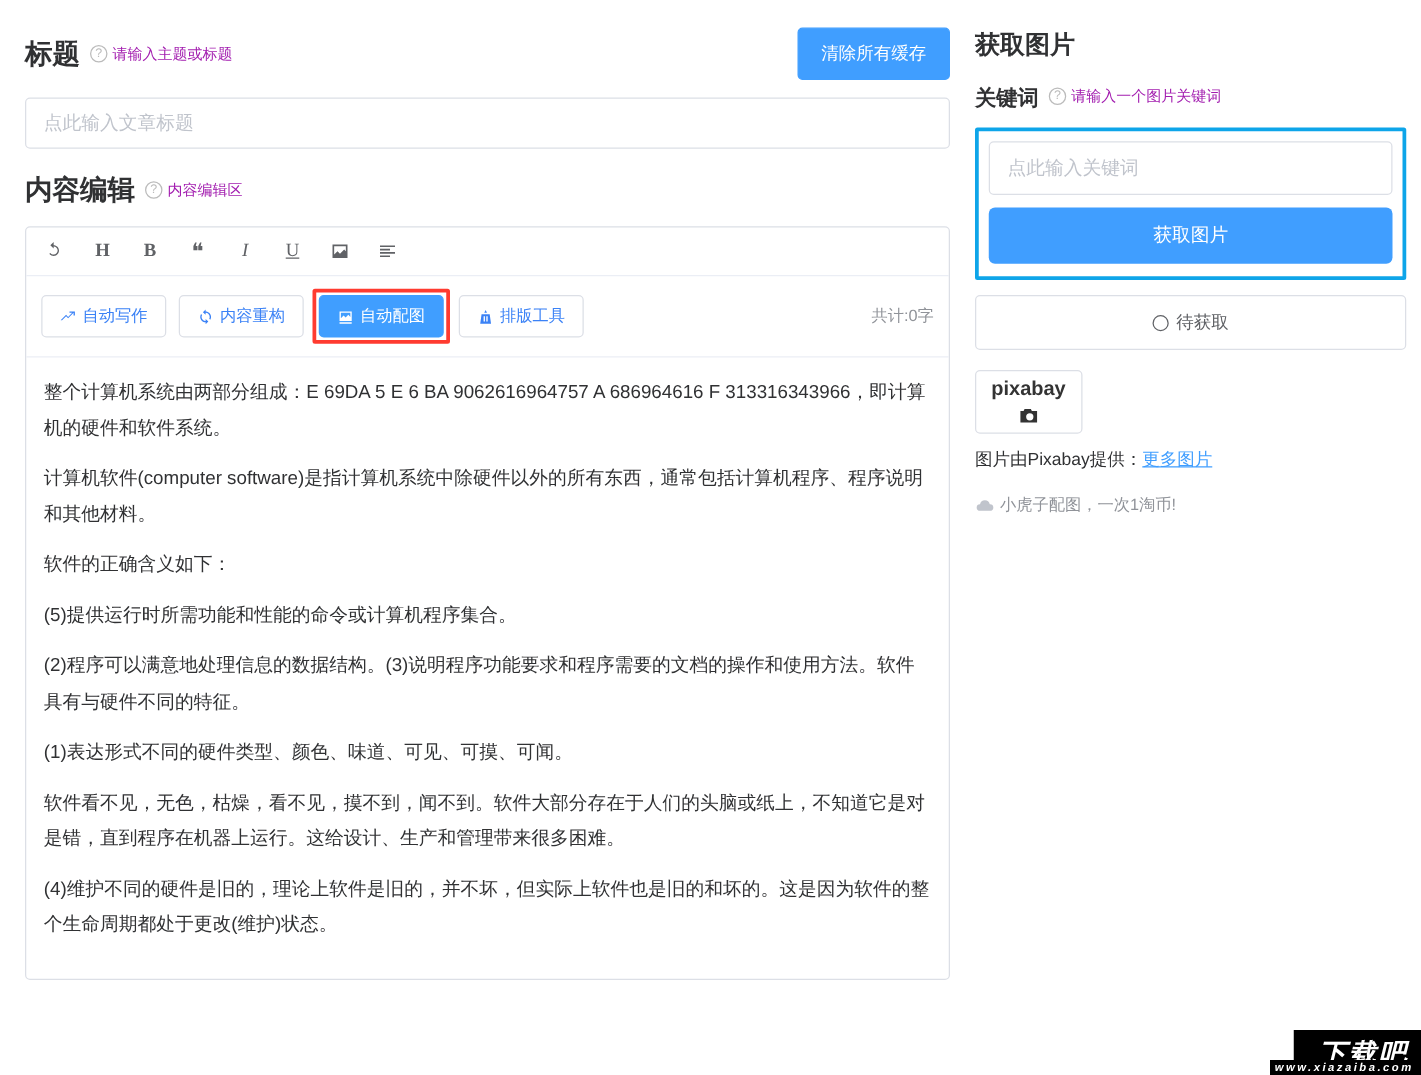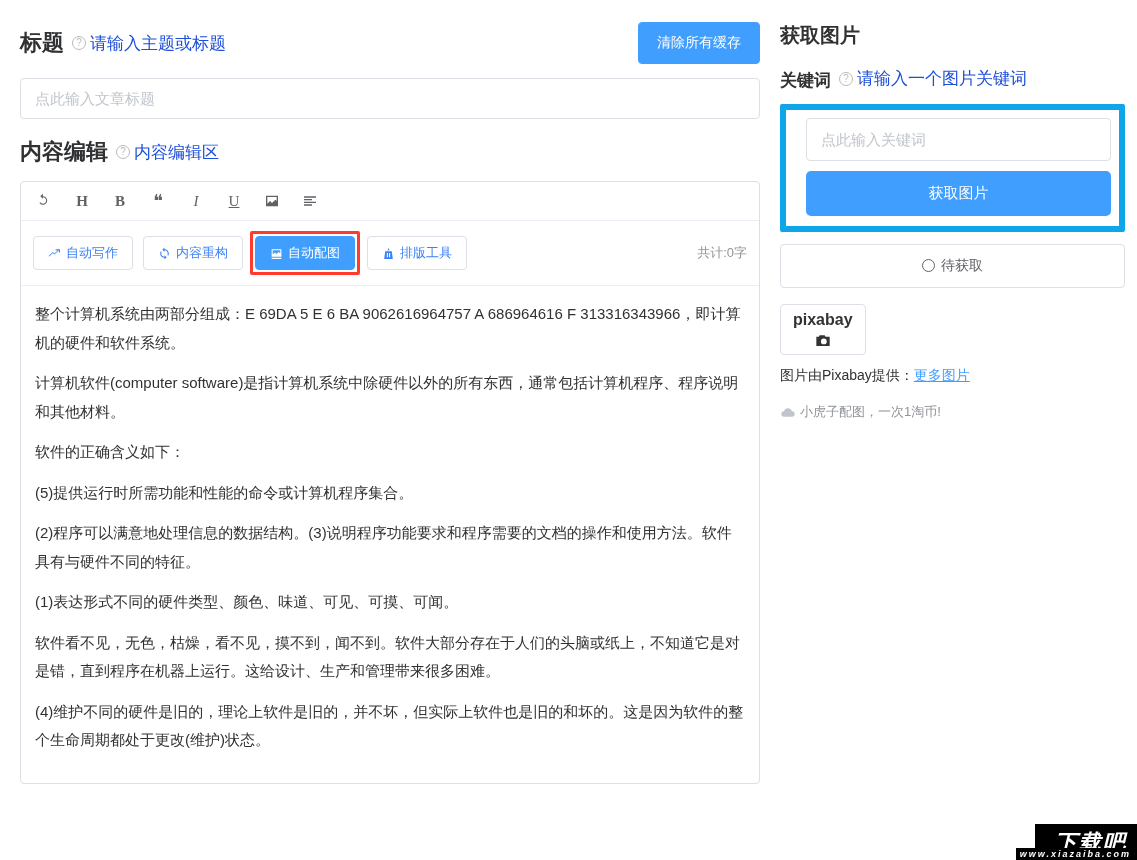--- a/index.html
+++ b/index.html
@@ -4,21 +4,21 @@
 <style>
 * { box-sizing: border-box; margin: 0; padding: 0; }
 body { font-family: -apple-system, BlinkMacSystemFont, "Segoe UI", "PingFang SC", "Microsoft YaHei", sans-serif; background: #fff; color: #333; font-size: 14px; }
 .container { display: flex; width: 1137px; height: 860px; }
 .main { flex: 1; padding: 22px 20px 0 20px; min-width: 0; }
 .sidebar { width: 357px; padding: 22px 12px 0 0; }
 
 .section-header { display: flex; align-items: center; justify-content: space-between; margin-bottom: 14px; }
 .section-title-wrap { display: flex; align-items: baseline; gap: 8px; }
 .section-title { font-size: 22px; font-weight: 600; color: #303133; }
-.section-hint { font-size: 17px; color: #1d4ed8; display: inline-flex; align-items: center; gap: 4px; }
+.section-hint { font-size: 12px; color: #a21caf; display: inline-flex; align-items: center; gap: 4px; }
 .hint-icon { display: inline-block; width: 14px; height: 14px; border: 1px solid #bbb; border-radius: 50%; position: relative; }
 .hint-icon::after { content: "?"; position: absolute; left: 50%; top: 50%; transform: translate(-50%, -52%); font-size: 10px; color: #bbb; }
 
 .btn { display: inline-flex; align-items: center; justify-content: center; padding: 8px 18px; border-radius: 4px; font-size: 14px; cursor: pointer; border: 1px solid #dcdfe6; background: #fff; color: #606266; gap: 5px; white-space: nowrap; }
 .btn-primary { background: #409eff; border-color: #409eff; color: #fff; }
 .btn-lg { padding: 11px 18px; font-size: 14px; }
 
 .text-input { width: 100%; padding: 11px 14px; border: 1px solid #dcdfe6; border-radius: 4px; font-size: 15px; color: #333; outline: none; }
 .text-input::placeholder { color: #c0c4cc; }
 
@@ -38,21 +38,21 @@
 .action-spacer { flex: 1; }
 .count-text { font-size: 13px; color: #909399; }
 
 .highlight-box { border: 3px solid #ff3b30; border-radius: 2px; padding: 2px; margin: 0 -3px; }
 
 .content-body { padding: 14px 14px 16px 14px; font-size: 15px; color: #303133; line-height: 1.9; }
 .content-body p { margin-bottom: 12px; }
 .sb-title { font-size: 20px; font-weight: 600; color: #303133; margin-bottom: 18px; }
 .sb-subtitle-wrap { display: flex; align-items: baseline; gap: 8px; margin-bottom: 12px; }
 .sb-subtitle { font-size: 17px; font-weight: 600; color: #303133; }
-.sb-block { border: 6px solid #0ea5e9; border-radius: 2px; padding: 8px 8px 10px 20px; margin-bottom: 12px; }
+.sb-block { border: 3px solid #0ea5e9; border-radius: 2px; padding: 8px 8px 10px 8px; margin-bottom: 12px; }
 .sb-block .text-input { margin-bottom: 10px; padding: 12px 14px; }
 .sb-fetch-btn { width: 100%; background: #409eff; color: #fff; border: none; border-radius: 5px; padding: 13px 0; font-size: 15px; cursor: pointer; }
 
 .pending-btn { width: 100%; border: 1px solid #dcdfe6; border-radius: 4px; background: #fff; padding: 12px 0; font-size: 14px; color: #606266; display: flex; align-items: center; justify-content: center; gap: 6px; cursor: pointer; margin-bottom: 16px; }
 .circle-icon { width: 13px; height: 13px; border: 1.5px solid #606266; border-radius: 50%; display: inline-block; }
 
 .pixabay-badge { display: inline-flex; align-items: center; border: 1px solid #dcdfe6; border-radius: 4px; padding: 6px 12px; font-family: Arial, sans-serif; font-size: 16px; font-weight: 600; color: #333; gap: 5px; margin-bottom: 12px; flex-direction: column; }
 .camera-icon { width: 20px; height: 14px; position: relative; }
 .camera-icon svg { width: 100%; height: 100%; }
 

